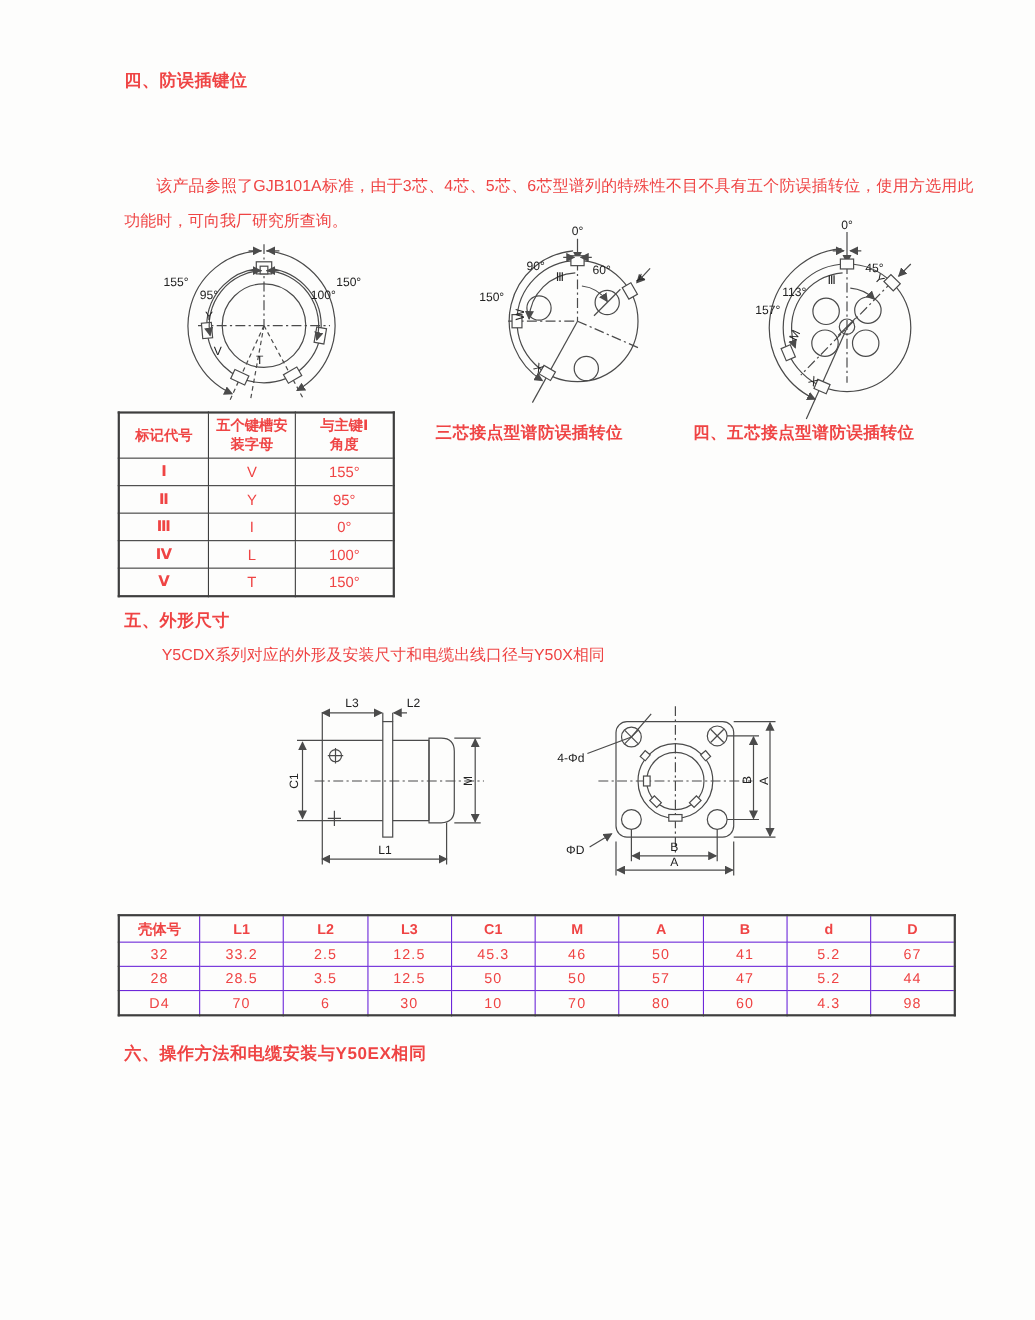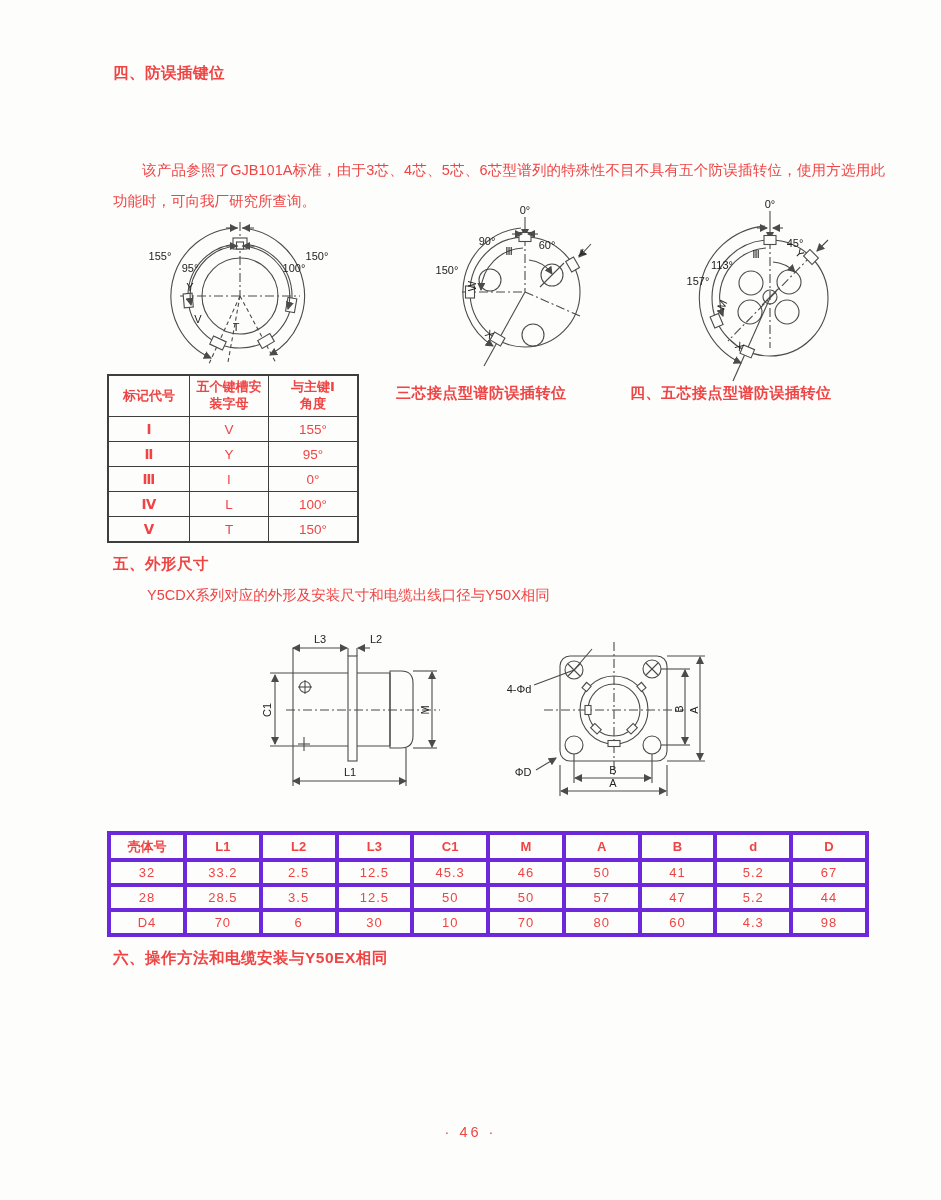--- a/index.html
+++ b/index.html
@@ -16,21 +16,21 @@
   svg text { font-size:11px; fill:#222; font-family:"Liberation Sans","DejaVu Sans",sans-serif; }
   .ktable { position:absolute; left:107px; top:374px; border-collapse:collapse; border:2px solid #3e3e3e;
             text-align:center; font-size:13.5px; background:#fdfdfc; }
   .ktable td { border:1px solid #3e3e3e; padding:0 5px; height:24px; }
   .ktable td.hd { height:40px; font-size:13px; line-height:1.3; font-weight:bold; }
   .ktable td.rom { font-weight:bold; width:70px; }
   .ktable td.c2 { width:68px; }
   .ktable td.c3 { width:78px; }
   .dtable { position:absolute; left:107px; top:831px; width:762px; border-collapse:collapse;
             border:2px solid #3e3e3e; table-layout:fixed; text-align:center; font-size:13px; background:#fdfdfc; }
-  .dtable td { border:4px solid #6d28d9; height:21px; padding:0; letter-spacing:1px; }
+  .dtable td { border:1px solid #6d28d9; height:21px; padding:0; letter-spacing:1px; }
   .dtable tr.hrow td { height:23px; font-weight:bold; letter-spacing:0; }
   .dtable td.shell { width:72px; }
   .footer-num { position:absolute; top:1124px; left:0; width:100%; text-align:center;
                 font-size:14.5px; letter-spacing:3px; }
 </style>
 </head>
 <body>
 
 <div class="page">
 
@@ -373,15 +373,14 @@
       <td>80</td>
       <td>60</td>
       <td>4.3</td>
       <td>98</td>
     </tr>
   </tbody>
     </table>
 
   <h2 class="h-sec" style="left:113px; top:948px;">六、操作方法和电缆安装与Y50EX相同</h2>
 
-  <div class="footer-num">· 46 ·</div>
 
 </div>
 
 </body></html>

